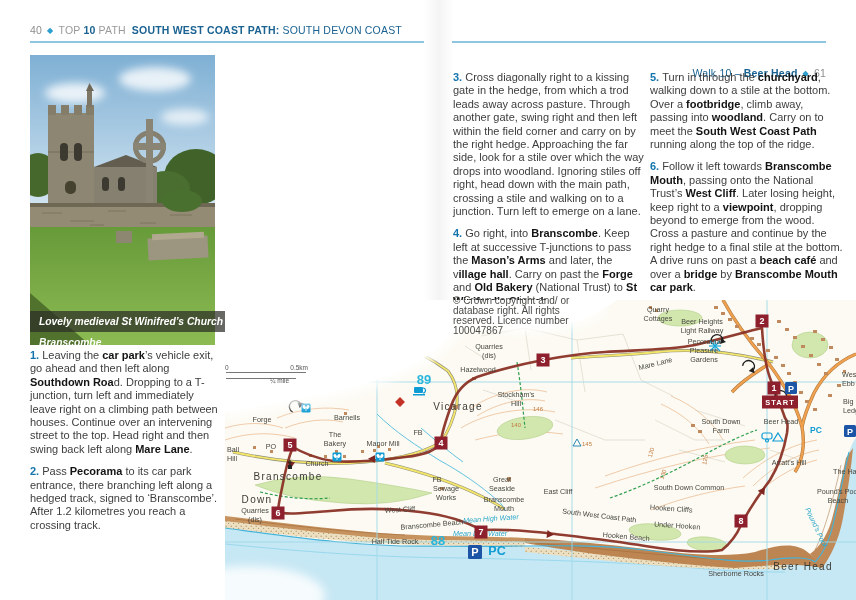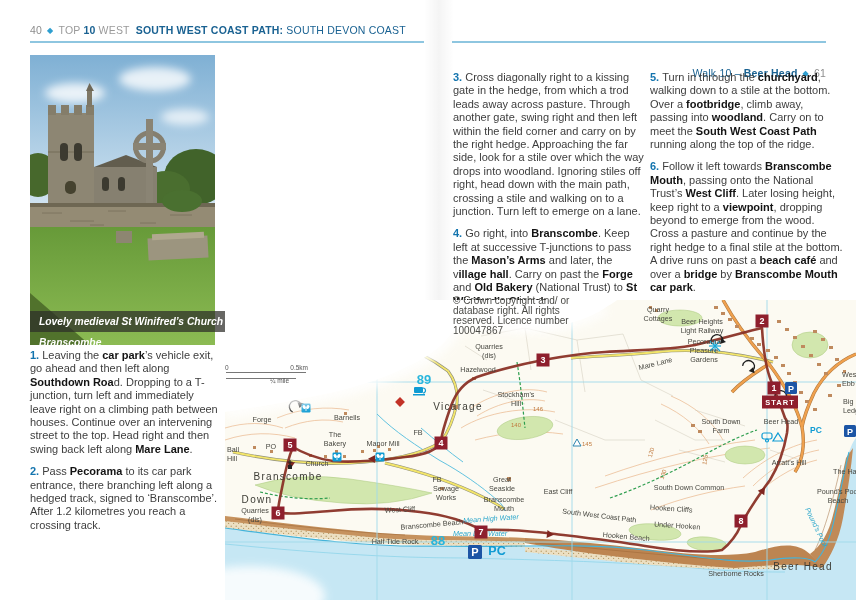--- a/index.html
+++ b/index.html
@@ -60,21 +60,21 @@
   .pk{fill:#1c55a5;}
   .pkt{font-weight:bold;font-family:"Liberation Sans",sans-serif;fill:#fff;text-anchor:middle;}
   .stt{font:bold 7.5px "Liberation Sans",sans-serif;fill:#fff;letter-spacing:1px;text-anchor:middle;}
 </style>
 </head>
 <body>
 
 <div class="page">
 
   <div class="hdr hdr-left">
-    <span class="pgnum">40</span><span class="dmd">◆</span><span class="series"><span>TOP </span><span class="series-num">10</span><span> WEST</span></span><span class="hdr-title">SOUTH WEST COAST PATH:</span><span class="hdr-sub"> SOUTH DEVON COAST</span>
+    <span class="pgnum">40</span><span class="dmd">◆</span><span class="series"><span>TOP </span><span class="series-num">10</span><span> PATH</span></span><span class="hdr-title">SOUTH WEST COAST PATH:</span><span class="hdr-sub"> SOUTH DEVON COAST</span>
   </div>
   <div class="hdr hdr-right">
     <span class="walkpre">Walk 10 – </span><span class="walkname">Beer Head</span><span class="dmd">◆</span><span class="pgnum">61</span>
   </div>
   <div class="rule rule-l"></div>
   <div class="rule rule-r"></div>
   <div class="gutter"></div>
 
   <div class="photo">
     <svg width="185" height="290" viewBox="0 0 185 290">

